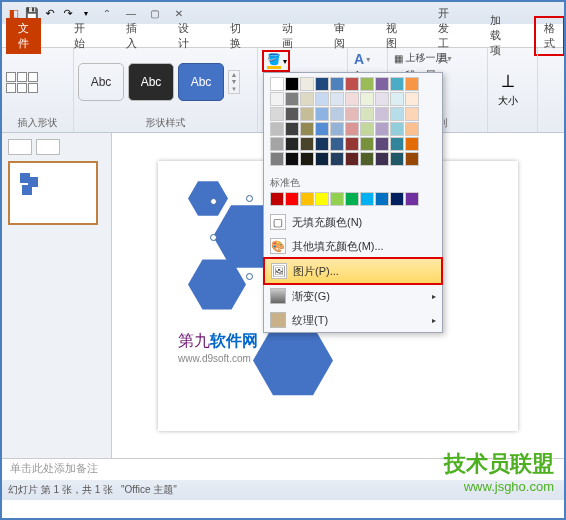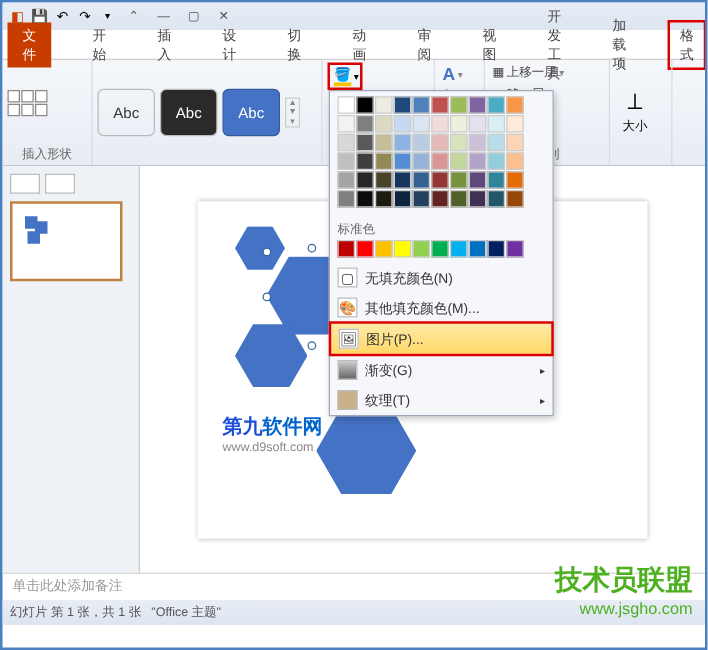--- a/index.html
+++ b/index.html
@@ -49,21 +49,21 @@
 .thumb-hex { width: 10px; height: 10px; background: #4472c4; position: absolute; }
 
 .slide-area { flex: 1; background: #fff; display: flex; align-items: center; justify-content: center; position: relative; }
 .slide { width: 360px; height: 270px; background: #fff; box-shadow: 0 0 4px rgba(0,0,0,0.3); position: relative; }
 
 .hex { position: absolute; background: #4472c4; clip-path: polygon(25% 6.7%, 75% 6.7%, 100% 50%, 75% 93.3%, 25% 93.3%, 0 50%); }
 .hex.selected { outline: 1px dashed #888; outline-offset: 2px; }
 .handle { position: absolute; width: 7px; height: 7px; background: #fff; border: 1px solid #3a66a0; border-radius: 50%; }
 
 .watermark { position: absolute; left: 20px; top: 170px; font-size: 11px; }
-.wm1 { color: #1d4ed8; font-weight: bold; font-size: 16px; }
+.wm1 { color: #701a75; font-weight: normal; font-size: 16px; }
 .wm1b { color: #0066cc; font-weight: bold; font-size: 16px; }
 .wm2 { color: #888; font-size: 10px; }
 
 .notes { height: 22px; border-top: 1px solid #ccc; padding: 2px 8px; font-size: 11px; color: #999; }
 .statusbar { height: 20px; background: linear-gradient(#e8edf5,#dde5f0); display: flex; align-items: center; font-size: 10px; color: #555; padding: 0 6px; gap: 8px; }
 
 .dropdown { position: absolute; left: 261px; top: 70px; width: 180px; background: #f5f7fb; border: 1px solid #a0a8b8; box-shadow: 2px 2px 6px rgba(0,0,0,0.25); font-size: 11px; z-index: 100; }
 .dd-section { padding: 4px 6px; }
 .dd-label { font-size: 10px; color: #666; padding: 2px 0; }
 .color-grid { display: grid; grid-template-columns: repeat(10, 14px); gap: 1px; }
@@ -132,20 +132,21 @@
     <div class="rgroup-body">
       <div class="style-abc">Abc</div>
       <div class="style-abc dark">Abc</div>
       <div class="style-abc blue">Abc</div>
       <div class="arrow-v">
           <span>▲</span>
           <span>▼</span>
           <span>▾</span>
         </div>
     </div>
+    <div class="rgroup-label">形状样式</div>
   </div>
   <div class="rgroup" style="width:90px">
     <div class="rgroup-body" style="flex-direction:column;align-items:flex-start;gap:1px">
       <div class="fill-btn">
         <div class="fill-icon">
             <span class="bucket">🪣</span>
             <div class="color-bar"></div>
           </div>
         <span style="font-size:8px">▾</span>
       </div>

